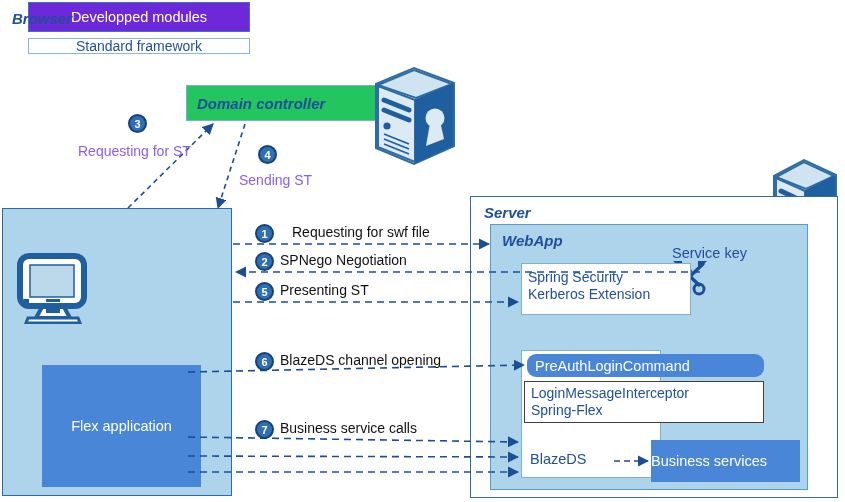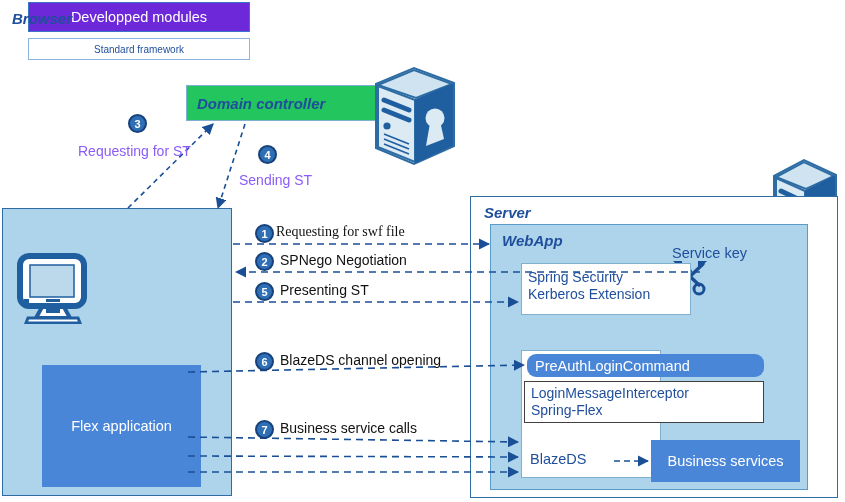--- a/index.html
+++ b/index.html
@@ -22,25 +22,25 @@
   
   .legend-dev {
     left: 28px; top: 2px; width: 222px; height: 30px;
     background: #6d28d9;
     border: 1px solid #3a76c8;
     color: #ffffff;
     font-size: 14.5px;
     display: flex; align-items: center; justify-content: center;
   }
   .legend-std {
-    left: 28px; top: 38px; width: 222px; height: 22px;
+    left: 28px; top: 38px; width: 222px; height: 16px;
     background: #ffffff;
     border: 1px solid #8ab4de;
     color: #1f4e9c;
-    font-size: 10px;
+    font-size: 14px;
     display: flex; align-items: center; justify-content: center;
   }
 
   
   .domain-box {
     left: 186px; top: 85px; width: 205px; height: 36px;
     background: #22c55e;
     border: 1px solid #7fb0d0;
     display: flex; align-items: center;
     padding-left: 10px;
@@ -133,21 +133,21 @@
   .blazeds-label {
     left: 530px; top: 451px;
     color: #1f4e9c;
     font-size: 14.5px;
   }
   .business-box {
     left: 651px; top: 440px; width: 149px; height: 42px;
     background: #4a86d8;
     color: #ffffff;
     font-size: 14.5px;
-    display: flex; align-items: center; justify-content: center;
+    display: flex; align-items: center; justify-content: flex-start;
   }
 
   
   .flow-label {
     position: absolute;
     color: #111111;
     font-size: 14px;
     white-space: nowrap;
   }
   .plain-label {
@@ -306,21 +306,21 @@
     <path d="M188 372 L524 365" stroke="#1a4f96" stroke-width="1.6" fill="none" stroke-dasharray="7,5" marker-end="url(#arrR)"></path>
 
     <path d="M188 437 L518 442" stroke="#1a4f96" stroke-width="1.6" fill="none" stroke-dasharray="7,5" marker-end="url(#arrR)"></path>
     <path d="M188 456 L518 457" stroke="#1a4f96" stroke-width="1.6" fill="none" stroke-dasharray="7,5" marker-end="url(#arrR)"></path>
     <path d="M188 472 L518 472" stroke="#1a4f96" stroke-width="1.6" fill="none" stroke-dasharray="7,5" marker-end="url(#arrR)"></path>
 
     <path d="M614 461 L648 461" stroke="#1a4f96" stroke-width="1.6" fill="none" stroke-dasharray="6,4" marker-end="url(#arrR)"></path>
   </svg>
 
   <div class="badge" style="left:255px; top:224px;">1</div>
-  <div class="flow-label" style="left:276px; top:224px;font-family:Liberation Serif, serif;">Requesting for swf file</div>
+  <div class="flow-label" style="left:292px; top:224px;">Requesting for swf file</div>
 
   <div class="badge" style="left:255px; top:252px;">2</div>
   <div class="flow-label" style="left:280px; top:252px;">SPNego Negotiation</div>
 
   <div class="badge" style="left:128px; top:114px;">3</div>
   <div class="plain-label" style="left:78px; top:143px;">Requesting for ST</div>
 
   <div class="badge" style="left:258px; top:145px;">4</div>
   <div class="plain-label" style="left:239px; top:172px;">Sending ST</div>
 

